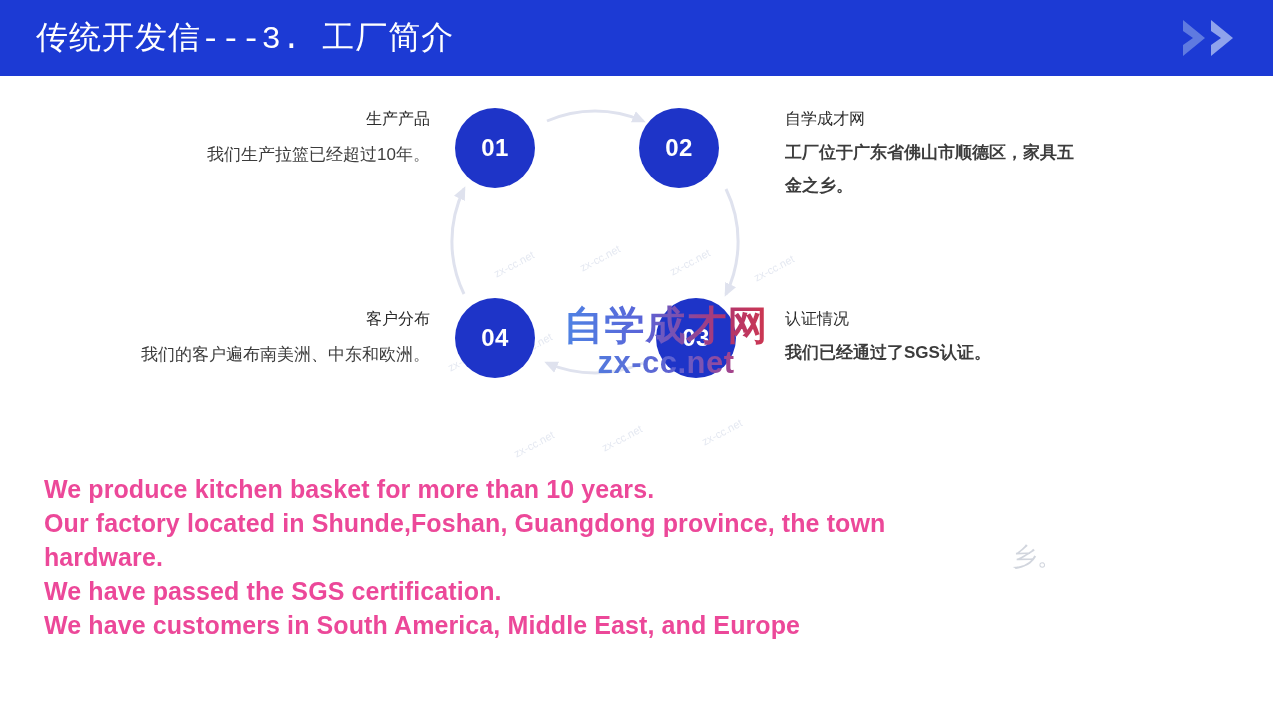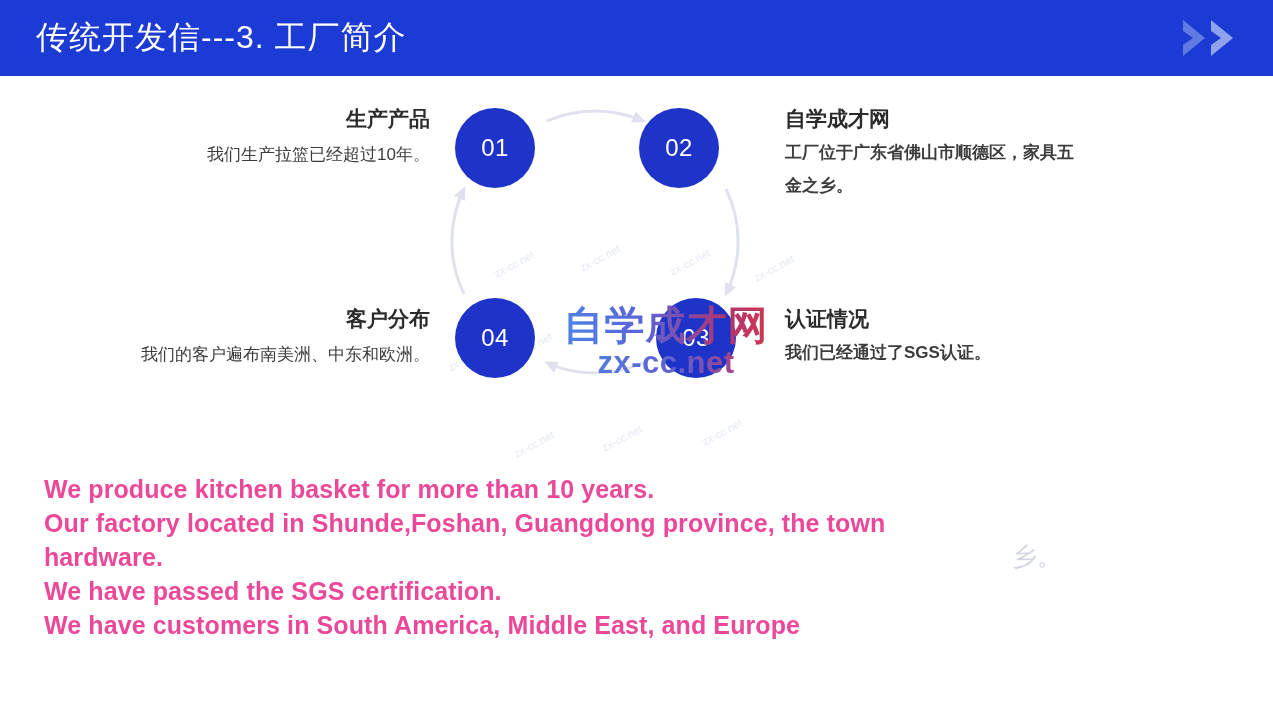--- a/index.html
+++ b/index.html
@@ -26,21 +26,21 @@
     width: 1273px; height: 76px;
     background: #1c3ad4;
   }
   .header-title {
     position: absolute;
     left: 36px; top: 0;
     height: 76px;
     display: flex;
     align-items: center;
     color: #ffffff;
-    font-family: Liberation Sans, sans-serif;
+    font-family: Liberation Mono, monospace;
     font-size: 32px;
     font-weight: 400;
     letter-spacing: 1px;
     white-space: nowrap;
   }
   .header-chevrons {
     position: absolute;
     right: 24px; top: 14px;
     width: 72px; height: 48px;
   }
@@ -59,35 +59,35 @@
   .node {
     position: absolute;
     width: 80px; height: 80px;
     border-radius: 50%;
     background: #1e34c8;
     color: #ffffff;
     display: flex;
     align-items: center;
     justify-content: center;
     font-size: 24px;
-    font-weight: 400;
+    font-weight: 700;
     letter-spacing: 0.5px;
     text-align: center;
   }
   .node-01 { left: 45px;  top: 22px; }
   .node-02 { left: 229px; top: 22px; }
   .node-03 { left: 246px; top: 212px; }
   .node-04 { left: 45px;  top: 212px; }
 
   
   .block { position: absolute; }
   .block-title {
     color: #2b2b2b;
-    font-size: 21px;
-    font-weight: bold;
+    font-size: 16px;
+    font-weight: normal;
     line-height: 28px;
     white-space: nowrap;
   }
   .block-body {
     color: #3c3c3c;
     font-size: 17px;
     line-height: 33px;
     font-weight: 400;
   }
 

